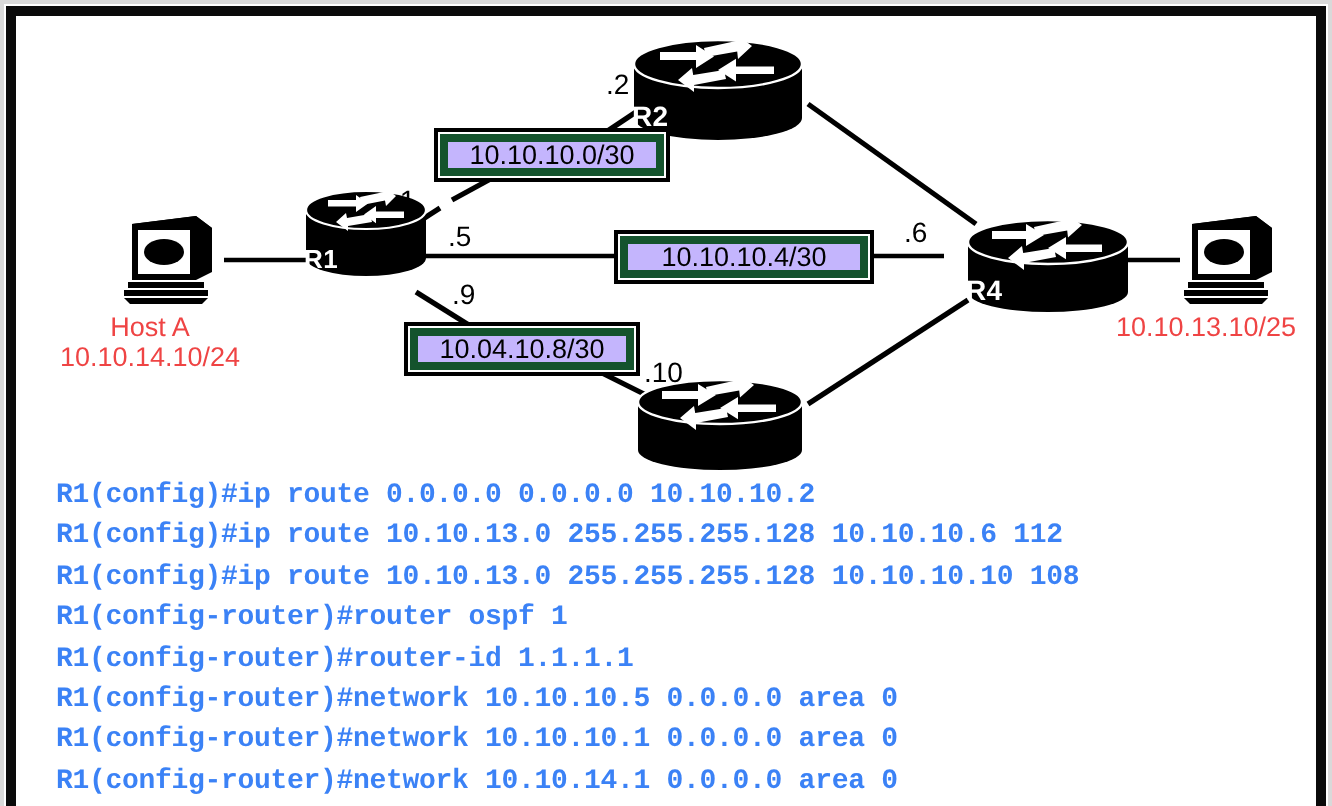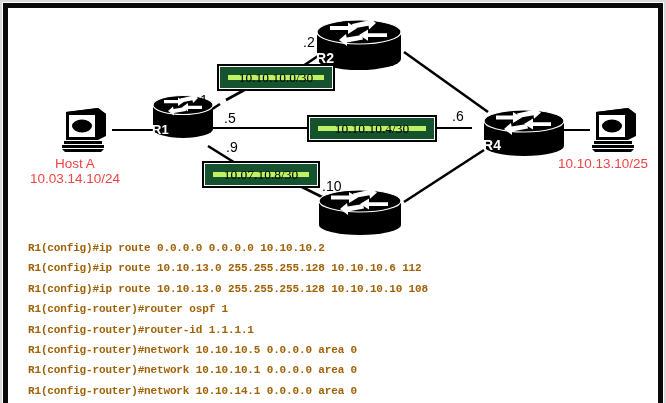--- a/index.html
+++ b/index.html
@@ -76,29 +76,29 @@
     line-height: 1.12;
     white-space: nowrap;
   }
   .host-caption .cap-line {
     display: block;
   }
 
   
   .netbox {
     position: absolute;
-    background: #bef264;
-    border: 8px solid #14532d;
+    background: #c4b5fd;
+    border: 4px solid #14532d;
     box-shadow: 0 0 0 1px #ffffff, 0 0 0 3px #000000;
     box-sizing: border-box;
     display: flex;
     align-items: center;
     justify-content: center;
     color: #000000;
-    font-family: Liberation Serif, serif;
+    font-family: Liberation Sans, sans-serif;
     white-space: nowrap;
   }
 
   
   .iflabel {
     position: absolute;
     color: #000000;
     font-family: "Liberation Sans", sans-serif;
     white-space: nowrap;
   }
@@ -108,23 +108,23 @@
     position: absolute;
     left: 0;
     top: 238px;
     width: 666px;
     padding: 0 0 0 28px;
     box-sizing: border-box;
   }
   .cli-line {
     font-family: "Liberation Mono", "DejaVu Sans Mono", monospace;
     font-weight: bold;
-    font-size: 11px;
+    font-size: 14px;
     line-height: 20.4px;
-    color: #a16207;
+    color: #3b82f6;
     white-space: pre;
     letter-spacing: -0.15px;
   }
 </style>
 </head>
 <body>
 
 <div id="page">
 
   <div id="frame-outer"></div>
@@ -163,21 +163,21 @@
         <rect x="11" y="9" width="26" height="22" fill="#fff"></rect>
         <ellipse cx="24" cy="20" rx="10" ry="6.5" fill="#000"></ellipse>
 
         <rect x="6" y="35" width="38" height="3" fill="#000"></rect>
         <rect x="4" y="39" width="42" height="3" fill="#000"></rect>
         <polygon points="4,43 46,43 43,46 7,46" fill="#000"></polygon>
       </svg>
     </div>
     <div class="host-caption" style="left:0px; top:156px; width:150px; font-size:13.5px;">
       <span class="cap-line">Host A</span>
-      <span class="cap-line">10.03.14.10/24</span>
+      <span class="cap-line">10.10.14.10/24</span>
     </div>
 
     <div class="host" style="left:588px; top:106px; width:56px; height:48px;">
       <svg width="56" height="48" viewBox="0 0 56 48">
         <polygon points="8,6 40,2 48,8 48,30 40,34 8,34" fill="#000"></polygon>
         <polygon points="8,6 40,2 48,8 16,12" fill="#000"></polygon>
         <rect x="8" y="6" width="32" height="28" fill="#000"></rect>
         <rect x="11" y="9" width="26" height="22" fill="#fff"></rect>
         <ellipse cx="24" cy="20" rx="10" ry="6.5" fill="#000"></ellipse>
         <rect x="6" y="35" width="38" height="3" fill="#000"></rect>
@@ -242,21 +242,21 @@
         <polygon points="34,7.5 50,4 50,0.8 58,6.5 51,12.8 50.6,9.2 35,12" fill="#fff"></polygon>
         <polygon points="45,22.5 29,25.5 29,29 21,23 28,17 28.6,20.5 44,18" fill="#fff"></polygon>
       </svg>
       <div class="router-label" style="top:31px; font-size:14px;">R4</div>
     </div>
 
     <div class="netbox" style="left:220px; top:67px; width:112px; height:21px; font-size:13.5px;">10.10.10.0/30</div>
 
     <div class="netbox" style="left:310px; top:118px; width:124px; height:21px; font-size:13.5px;">10.10.10.4/30</div>
 
-    <div class="netbox" style="left:205px; top:164px; width:112px; height:21px; font-size:13.5px;">10.07.10.8/30</div>
+    <div class="netbox" style="left:205px; top:164px; width:112px; height:21px; font-size:13.5px;">10.04.10.8/30</div>
 
     <div class="iflabel" style="left:196px; top:92px; font-size:14px;">.1</div>
 
     <div class="iflabel" style="left:224px; top:110px; font-size:14px;">.5</div>
 
     <div class="iflabel" style="left:226px; top:139px; font-size:14px;">.9</div>
 
     <div class="iflabel" style="left:303px; top:34px; font-size:14px;">.2</div>
 
     <div class="iflabel" style="left:452px; top:108px; font-size:14px;">.6</div>

